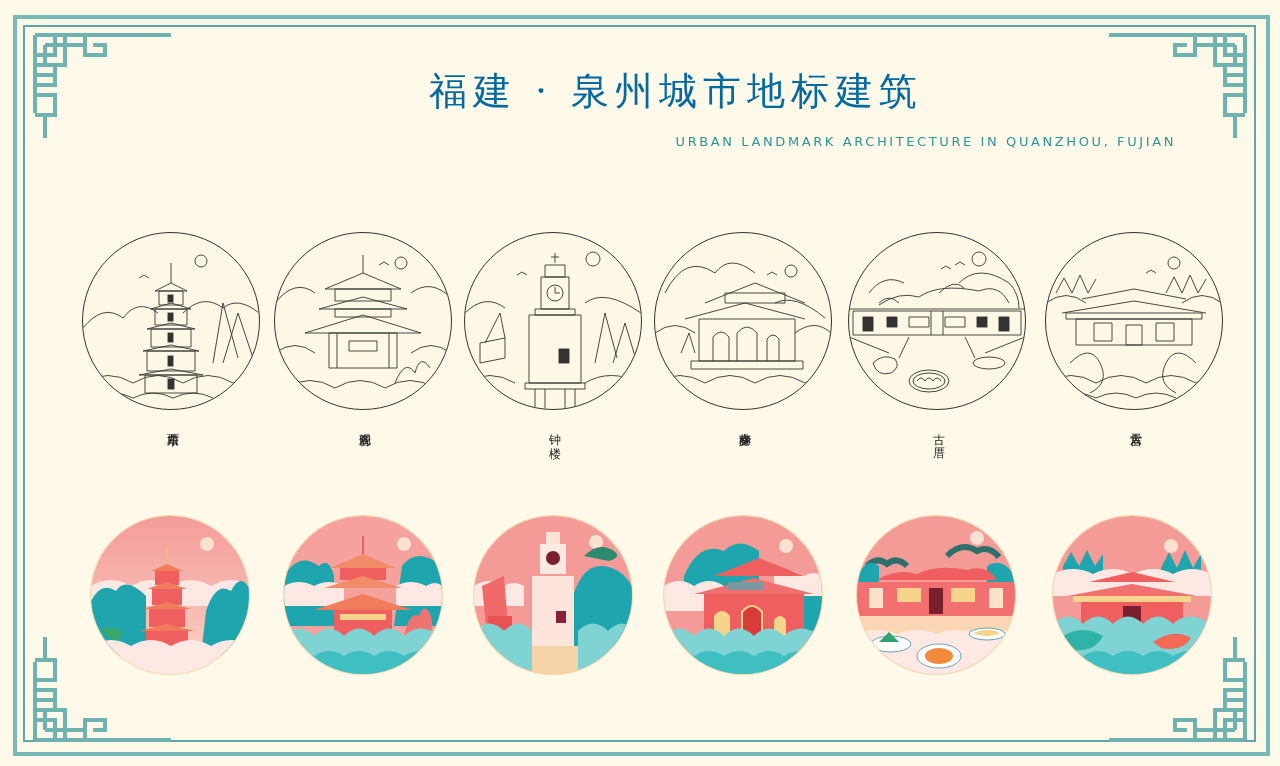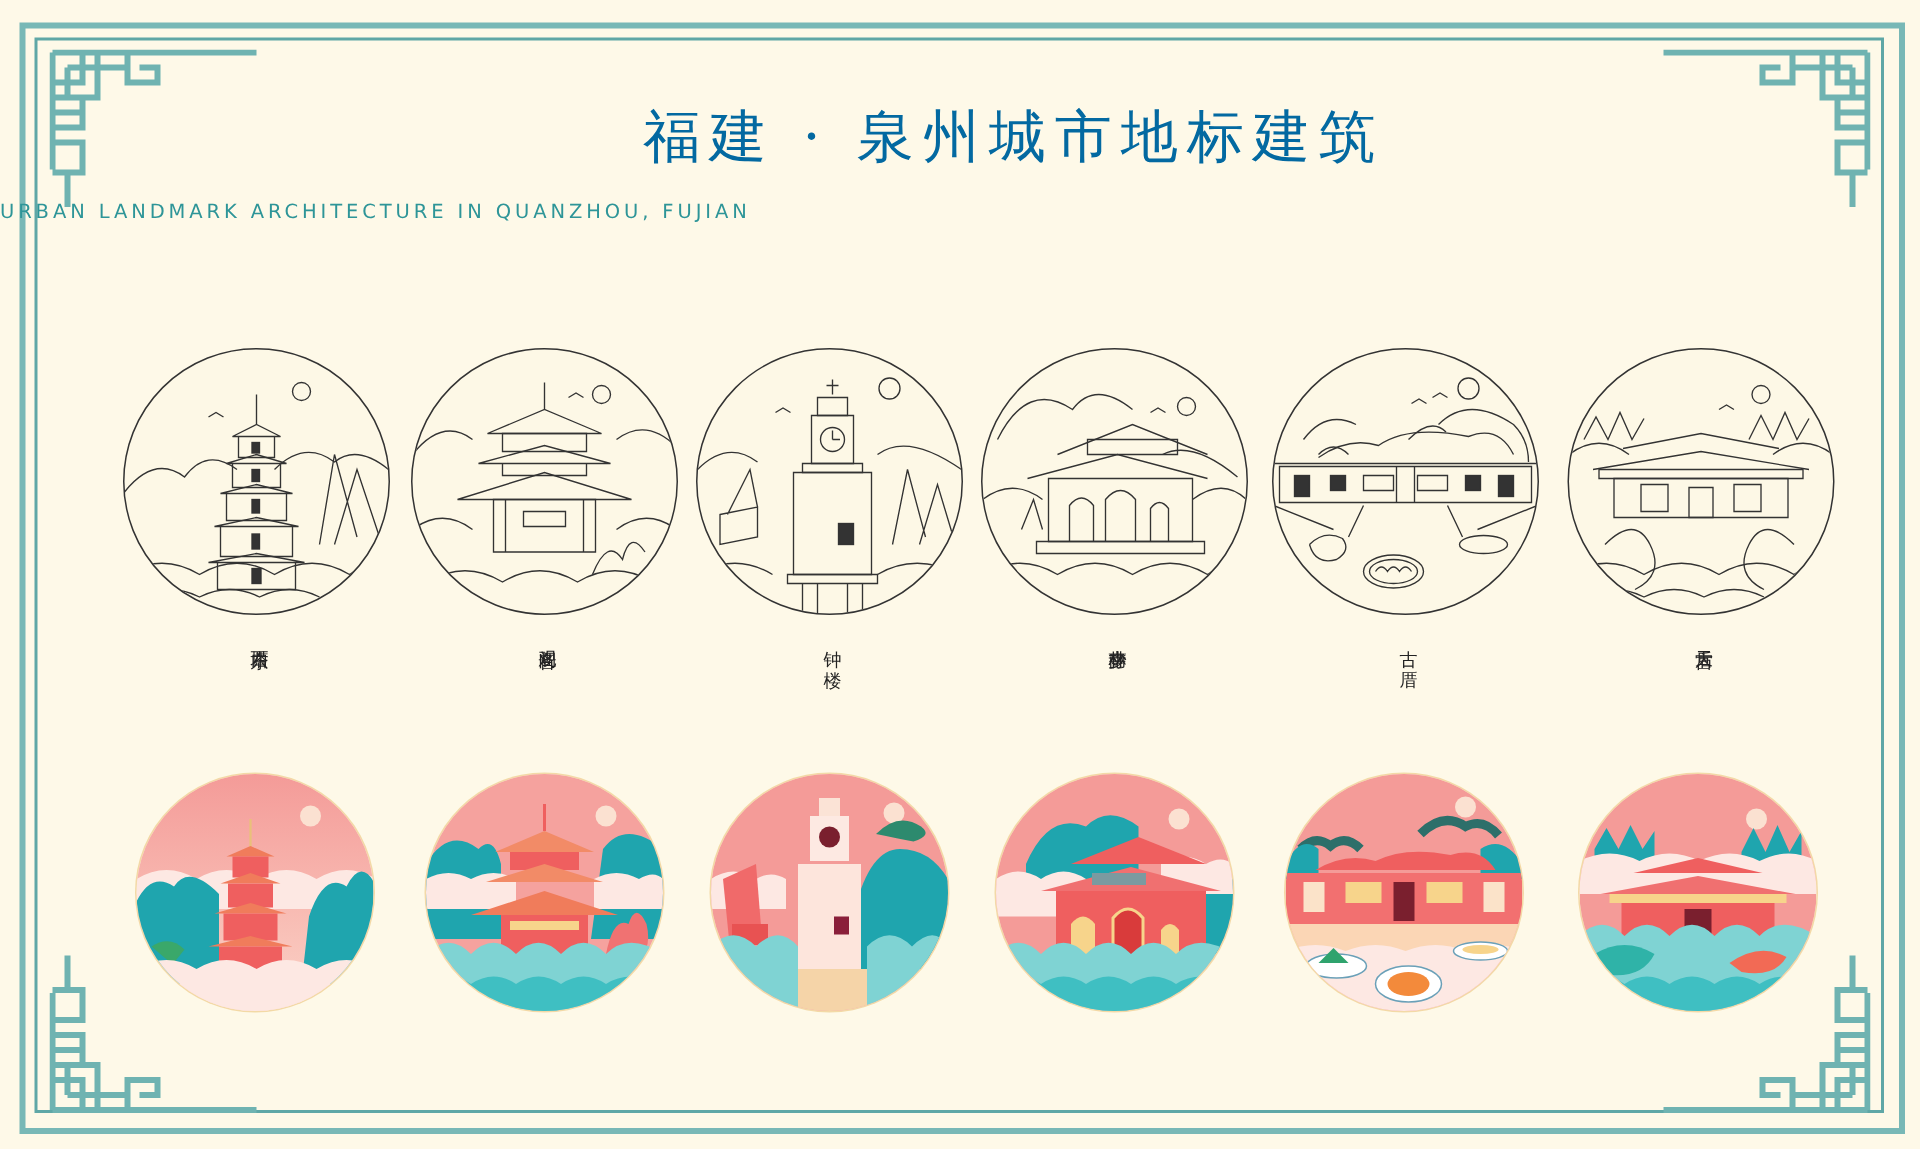--- a/index.html
+++ b/index.html
@@ -6,21 +6,21 @@
   body{width:1280px;height:766px;background:#fef9e8;position:relative;overflow:hidden;font-family:"DejaVu Serif",serif;}
   .frame-outer{position:absolute;left:13px;top:15px;width:1249px;height:733px;border:4px solid #78b8b6;box-sizing:content-box;}
   .frame-inner{position:absolute;left:23px;top:25px;width:1229px;height:713px;border:2px solid #5fa7a6;}
   .corner{position:absolute;width:140px;height:110px;}
   .corner svg{width:140px;height:110px;display:block;}
   .c-tl{left:33px;top:33px;}
   .c-tr{right:33px;top:33px;transform:scaleX(-1);}
   .c-bl{left:33px;bottom:24px;transform:scaleY(-1);}
   .c-br{right:33px;bottom:24px;transform:scale(-1,-1);}
   .title{position:absolute;left:0;width:1280px;top:66px;text-align:center;color:#0369a1;font-size:38px;letter-spacing:6px;font-family:"DejaVu Serif",serif;margin-left:36px;}
-  .subtitle{position:absolute;left:0;width:1176px;top:134px;text-align:left;color:#2e9598;font-size:13px;letter-spacing:2.6px;font-family:"DejaVu Sans",sans-serif;}
+  .subtitle{position:absolute;left:0;width:1176px;top:134px;text-align:right;color:#2e9598;font-size:13px;letter-spacing:2.6px;font-family:"DejaVu Sans",sans-serif;}
   .row{position:absolute;left:0;width:1280px;}
   .row-sketch{top:232px;height:178px;}
   .row-color{top:515px;height:162px;}
   .disc{position:absolute;border-radius:50%;overflow:hidden;}
   .row-sketch .disc{width:176px;height:176px;border:1.5px solid #333;background:#fdf8e6;top:0;}
   .row-color .disc{width:158px;height:158px;top:1px;box-shadow:0 0 0 1px #f3d9a6;}
   .disc svg{width:100%;height:100%;display:block;}
   .label{position:absolute;top:424px;width:20px;font-size:12px;line-height:15px;color:#222;text-align:center;writing-mode:vertical-rl;text-orientation:upright;letter-spacing:0;}
   .label.spaced{letter-spacing:14px;}
 </style>

